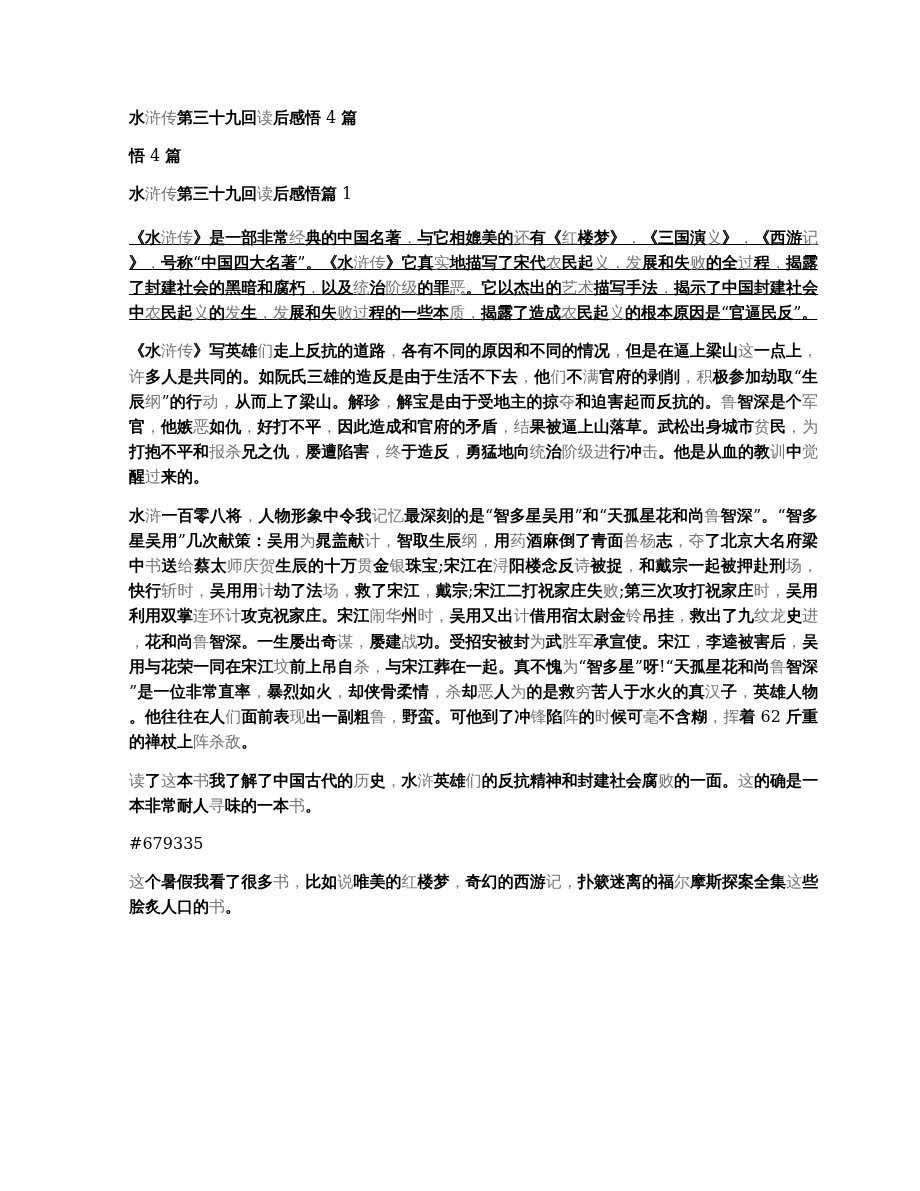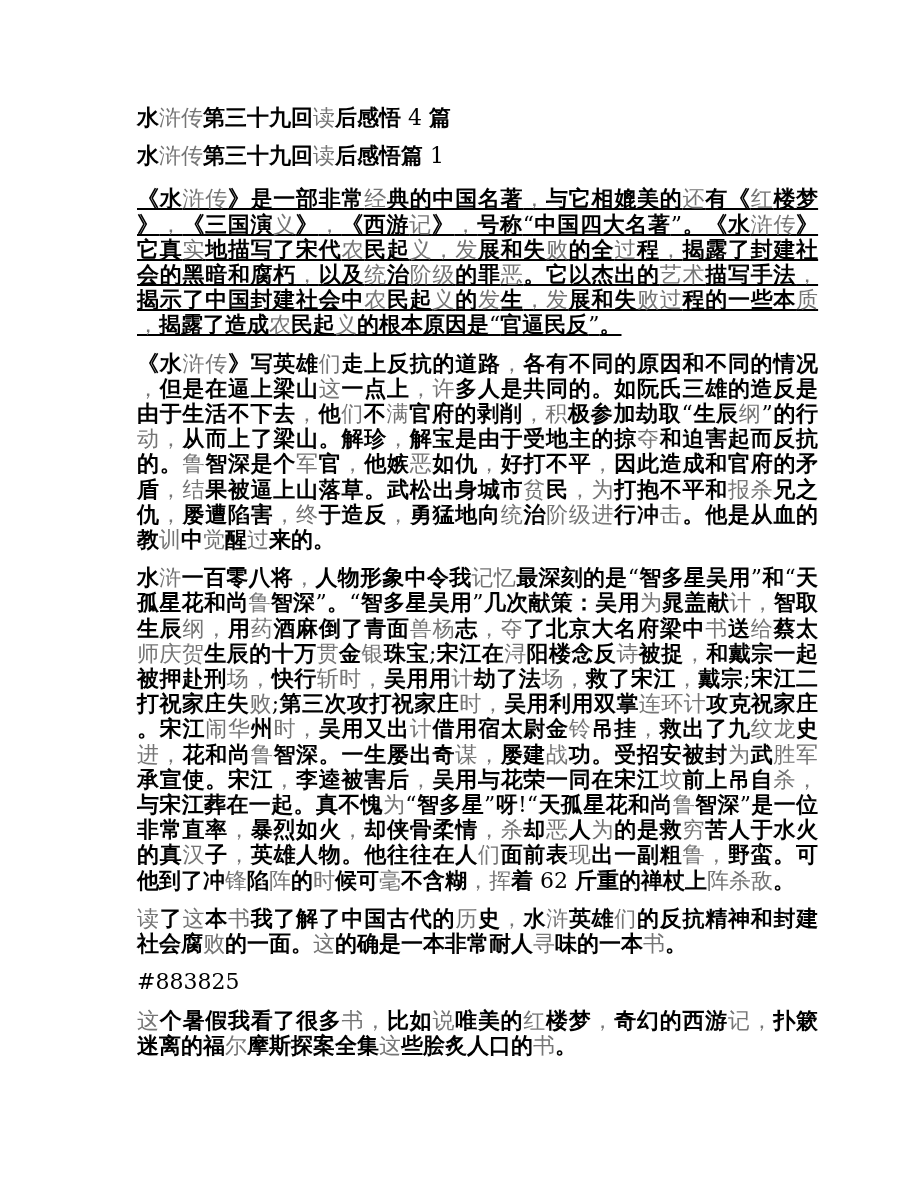--- a/index.html
+++ b/index.html
@@ -11,22 +11,22 @@
     width: 920px;
     height: 1191px;
     overflow: hidden;
   }
   main.doc {
     box-sizing: border-box;
     width: 818px;            
     padding: 105px 0 0 121px;
   }
   p.blk {
-    margin: 0 0 13px 16px;
-    font-size: 22px;
+    margin: 0 0 13px 8px;
+    font-size: 16px;
     line-height: 25.2px;
     text-align: justify;
     word-break: break-all;
     line-break: anywhere;
     font-family: "DejaVu Sans", sans-serif;
   }
   
   p.blk.heading + p.blk.paragraph { margin-top: 18px; text-decoration: underline; }
 
   
@@ -46,20 +46,21 @@
     font-family: "DejaVu Serif", serif;
     font-weight: 400;
     color: var(--ink, #000000);
   }
 </style>
 </head>
 <body style="background: rgb(255, 255, 255);">
 
 <main class="doc">
     <p class="blk heading"><span class="b">水</span><span class="lt">浒传</span><span class="b">第三十九回</span><span class="lt">读</span><span class="b">后感悟</span><span class="ascii"> 4 </span><span class="b">篇</span></p>
+    <p class="blk heading"><span class="b">悟</span><span class="ascii"> 4 </span><span class="b">篇</span></p>
     <p class="blk heading"><span class="b">水</span><span class="lt">浒传</span><span class="b">第三十九回</span><span class="lt">读</span><span class="b">后感悟篇</span><span class="ascii"> 1</span></p>
     <p class="blk paragraph"><span class="b">《水</span><span class="lt">浒传</span><span class="b">》是一部非常</span><span class="lt">经</span><span class="b">典的中国名著</span><span class="lt">，</span><span class="b">与它相媲美的</span><span class="lt">还</span><span class="b">有《</span><span class="lt">红</span><span class="b">楼梦》</span><span class="lt">，</span><span class="b">《三国演</span><span class="lt">义</span><span class="b">》</span><span class="lt">，</span><span class="b">《西游</span><span class="lt">记</span><span class="b">》</span><span class="lt">，</span><span class="b">号称</span><span class="ascii">“</span><span class="b">中国四大名著</span><span class="ascii">”</span><span class="b">。《水</span><span class="lt">浒传</span><span class="b">》它真</span><span class="lt">实</span><span class="b">地描写了宋代</span><span class="lt">农</span><span class="b">民起</span><span class="lt">义，发</span><span class="b">展和失</span><span class="lt">败</span><span class="b">的全</span><span class="lt">过</span><span class="b">程</span><span class="lt">，</span><span class="b">揭露了封建社会的黑暗和腐朽</span><span class="lt">，</span><span class="b">以及</span><span class="lt">统</span><span class="b">治</span><span class="lt">阶级</span><span class="b">的罪</span><span class="lt">恶</span><span class="b">。它以杰出的</span><span class="lt">艺术</span><span class="b">描写手法</span><span class="lt">，</span><span class="b">揭示了中国封建社会中</span><span class="lt">农</span><span class="b">民起</span><span class="lt">义</span><span class="b">的</span><span class="lt">发</span><span class="b">生</span><span class="lt">，发</span><span class="b">展和失</span><span class="lt">败过</span><span class="b">程的一些本</span><span class="lt">质，</span><span class="b">揭露了造成</span><span class="lt">农</span><span class="b">民起</span><span class="lt">义</span><span class="b">的根本原因是</span><span class="ascii">“</span><span class="b">官逼民反</span><span class="ascii">”</span><span class="b">。</span></p>
     <p class="blk paragraph"><span class="b">《水</span><span class="lt">浒传</span><span class="b">》写英雄</span><span class="lt">们</span><span class="b">走上反抗的道路</span><span class="lt">，</span><span class="b">各有不同的原因和不同的情况</span><span class="lt">，</span><span class="b">但是在逼上梁山</span><span class="lt">这</span><span class="b">一点上</span><span class="lt">，许</span><span class="b">多人是共同的。如阮氏三雄的造反是由于生活不下去</span><span class="lt">，</span><span class="b">他</span><span class="lt">们</span><span class="b">不</span><span class="lt">满</span><span class="b">官府的剥削</span><span class="lt">，积</span><span class="b">极参加劫取</span><span class="ascii">“</span><span class="b">生辰</span><span class="lt">纲</span><span class="ascii">”</span><span class="b">的行</span><span class="lt">动，</span><span class="b">从而上了梁山。解珍</span><span class="lt">，</span><span class="b">解宝是由于受地主的掠</span><span class="lt">夺</span><span class="b">和迫害起而反抗的。</span><span class="lt">鲁</span><span class="b">智深是个</span><span class="lt">军</span><span class="b">官</span><span class="lt">，</span><span class="b">他嫉</span><span class="lt">恶</span><span class="b">如仇</span><span class="lt">，</span><span class="b">好打不平</span><span class="lt">，</span><span class="b">因此造成和官府的矛盾</span><span class="lt">，结</span><span class="b">果被逼上山落草。武松出身城市</span><span class="lt">贫</span><span class="b">民</span><span class="lt">，为</span><span class="b">打抱不平和</span><span class="lt">报杀</span><span class="b">兄之仇</span><span class="lt">，</span><span class="b">屡遭陷害</span><span class="lt">，终</span><span class="b">于造反</span><span class="lt">，</span><span class="b">勇猛地向</span><span class="lt">统</span><span class="b">治</span><span class="lt">阶级进</span><span class="b">行冲</span><span class="lt">击</span><span class="b">。他是从血的教</span><span class="lt">训</span><span class="b">中</span><span class="lt">觉</span><span class="b">醒</span><span class="lt">过</span><span class="b">来的。</span></p>
     <p class="blk paragraph"><span class="b">水</span><span class="lt">浒</span><span class="b">一百零八将</span><span class="lt">，</span><span class="b">人物形象中令我</span><span class="lt">记忆</span><span class="b">最深刻的是</span><span class="ascii">“</span><span class="b">智多星吴用</span><span class="ascii">”</span><span class="b">和</span><span class="ascii">“</span><span class="b">天孤星花和尚</span><span class="lt">鲁</span><span class="b">智深</span><span class="ascii">”</span><span class="b">。</span><span class="ascii">“</span><span class="b">智多星吴用</span><span class="ascii">”</span><span class="b">几次献策：吴用</span><span class="lt">为</span><span class="b">晁盖献</span><span class="lt">计，</span><span class="b">智取生辰</span><span class="lt">纲，</span><span class="b">用</span><span class="lt">药</span><span class="b">酒麻倒了青面</span><span class="lt">兽杨</span><span class="b">志</span><span class="lt">，夺</span><span class="b">了北京大名府梁中</span><span class="lt">书</span><span class="b">送</span><span class="lt">给</span><span class="b">蔡太</span><span class="lt">师庆贺</span><span class="b">生辰的十万</span><span class="lt">贯</span><span class="b">金</span><span class="lt">银</span><span class="b">珠宝</span><span class="ascii">;</span><span class="b">宋江在</span><span class="lt">浔</span><span class="b">阳楼念反</span><span class="lt">诗</span><span class="b">被捉</span><span class="lt">，</span><span class="b">和戴宗一起被押赴刑</span><span class="lt">场，</span><span class="b">快行</span><span class="lt">斩时，</span><span class="b">吴用用</span><span class="lt">计</span><span class="b">劫了法</span><span class="lt">场，</span><span class="b">救了宋江</span><span class="lt">，</span><span class="b">戴宗</span><span class="ascii">;</span><span class="b">宋江二打祝家庄失</span><span class="lt">败</span><span class="ascii">;</span><span class="b">第三次攻打祝家庄</span><span class="lt">时，</span><span class="b">吴用利用双掌</span><span class="lt">连环计</span><span class="b">攻克祝家庄。宋江</span><span class="lt">闹华</span><span class="b">州</span><span class="lt">时，</span><span class="b">吴用又出</span><span class="lt">计</span><span class="b">借用宿太尉金</span><span class="lt">铃</span><span class="b">吊挂</span><span class="lt">，</span><span class="b">救出了九</span><span class="lt">纹龙</span><span class="b">史</span><span class="lt">进，</span><span class="b">花和尚</span><span class="lt">鲁</span><span class="b">智深。一生屡出奇</span><span class="lt">谋，</span><span class="b">屡建</span><span class="lt">战</span><span class="b">功。受招安被封</span><span class="lt">为</span><span class="b">武</span><span class="lt">胜军</span><span class="b">承宣使。宋江</span><span class="lt">，</span><span class="b">李逵被害后</span><span class="lt">，</span><span class="b">吴用与花荣一同在宋江</span><span class="lt">坟</span><span class="b">前上吊自</span><span class="lt">杀，</span><span class="b">与宋江葬在一起。真不愧</span><span class="lt">为</span><span class="ascii">“</span><span class="b">智多星</span><span class="ascii">”</span><span class="b">呀</span><span class="ascii">!“</span><span class="b">天孤星花和尚</span><span class="lt">鲁</span><span class="b">智深</span><span class="ascii">”</span><span class="b">是一位非常直率</span><span class="lt">，</span><span class="b">暴烈如火</span><span class="lt">，</span><span class="b">却侠骨柔情</span><span class="lt">，杀</span><span class="b">却</span><span class="lt">恶</span><span class="b">人</span><span class="lt">为</span><span class="b">的是救</span><span class="lt">穷</span><span class="b">苦人于水火的真</span><span class="lt">汉</span><span class="b">子</span><span class="lt">，</span><span class="b">英雄人物。他往往在人</span><span class="lt">们</span><span class="b">面前表</span><span class="lt">现</span><span class="b">出一副粗</span><span class="lt">鲁，</span><span class="b">野蛮。可他到了冲</span><span class="lt">锋</span><span class="b">陷</span><span class="lt">阵</span><span class="b">的</span><span class="lt">时</span><span class="b">候可</span><span class="lt">毫</span><span class="b">不含糊</span><span class="lt">，挥</span><span class="b">着</span><span class="ascii"> 62 </span><span class="b">斤重的禅杖上</span><span class="lt">阵杀敌</span><span class="b">。</span></p>
     <p class="blk paragraph"><span class="lt">读</span><span class="b">了</span><span class="lt">这</span><span class="b">本</span><span class="lt">书</span><span class="b">我了解了中国古代的</span><span class="lt">历</span><span class="b">史</span><span class="lt">，</span><span class="b">水</span><span class="lt">浒</span><span class="b">英雄</span><span class="lt">们</span><span class="b">的反抗精神和封建社会腐</span><span class="lt">败</span><span class="b">的一面。</span><span class="lt">这</span><span class="b">的确是一本非常耐人</span><span class="lt">寻</span><span class="b">味的一本</span><span class="lt">书</span><span class="b">。</span></p>
-    <p class="blk paragraph"><span class="ascii">#883825</span></p>
+    <p class="blk paragraph"><span class="ascii">#679335</span></p>
     <p class="blk paragraph"><span class="lt">这</span><span class="b">个暑假我看了很多</span><span class="lt">书，</span><span class="b">比如</span><span class="lt">说</span><span class="b">唯美的</span><span class="lt">红</span><span class="b">楼梦</span><span class="lt">，</span><span class="b">奇幻的西游</span><span class="lt">记，</span><span class="b">扑簌迷离的福</span><span class="lt">尔</span><span class="b">摩斯探案全集</span><span class="lt">这</span><span class="b">些脍炙人口的</span><span class="lt">书</span><span class="b">。</span></p>
   </main>
 
 </body></html>

